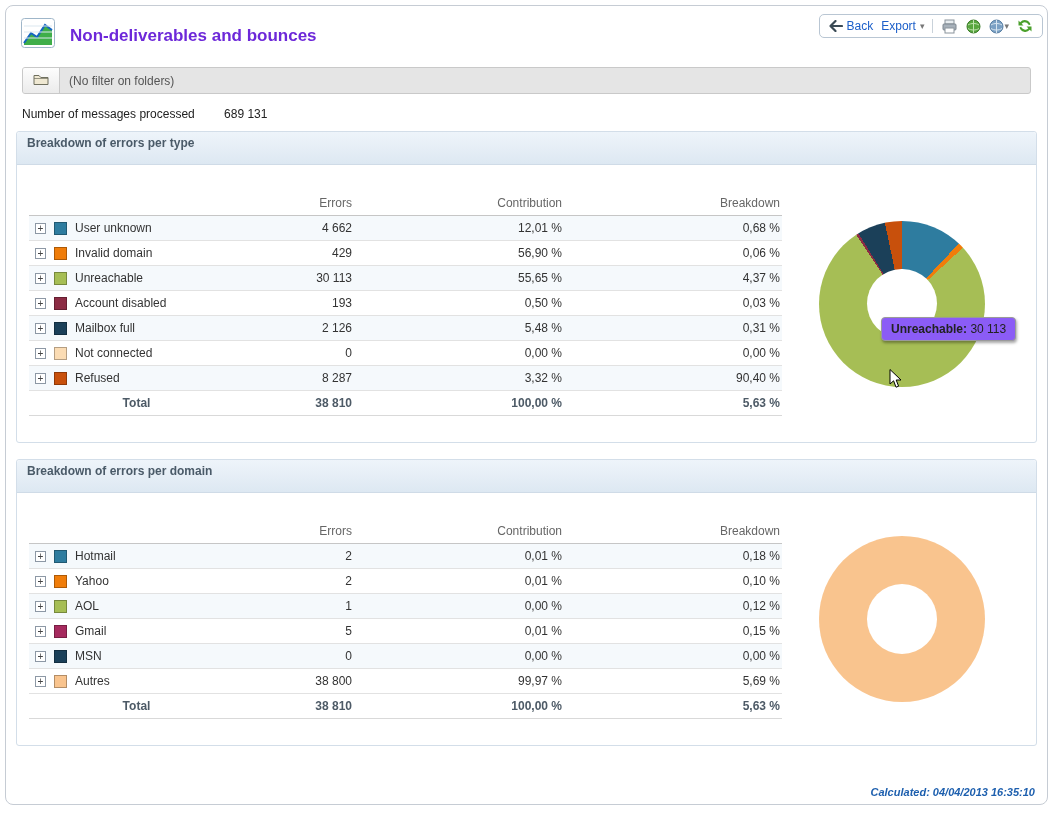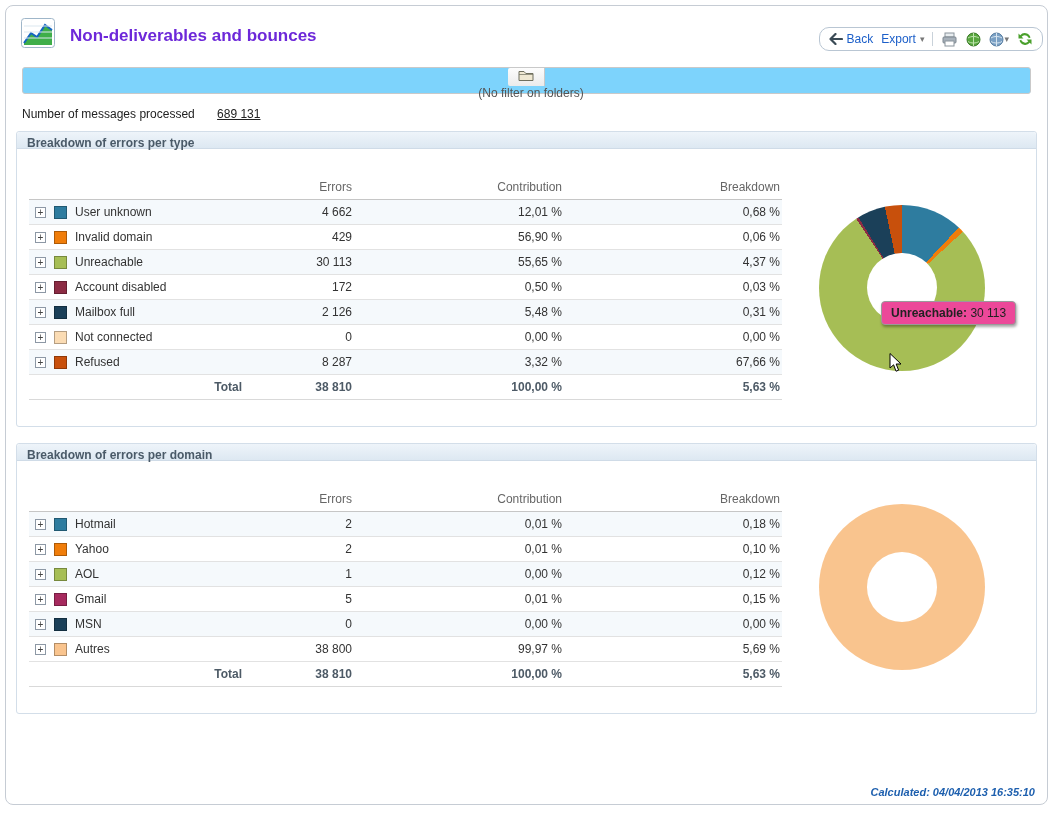--- a/index.html
+++ b/index.html
@@ -17,53 +17,53 @@
     border-radius:8px;
     background:#fff;
   }
 
   
   .app-header { display:flex; align-items:center; padding:10px 14px 4px 14px; }
   .app-icon { margin-right:10px; flex:none; }
   h1.page-title { margin:0; font-size:17px; font-weight:bold; color:#6d28d9; }
 
   .top-toolbar {
-    position:absolute; top:21px; right:4px;
+    position:absolute; top:8px; right:4px;
     display:flex; align-items:center; gap:8px;
-    border:1px solid #b9c6d3; border-radius:10px;
+    border:1px solid #b9c6d3; border-radius:5px;
     background:#fff; padding:3px 9px;
     font-size:12px; z-index:3;
   }
   .tb-link { color:#1c5fc9; cursor:pointer; display:flex; align-items:center; gap:4px; }
   .tb-caret { color:#777; font-size:9px; }
   .tb-sep { width:1px; height:14px; background:#c9d2da; }
   .tb-icon { display:flex; align-items:center; cursor:pointer; }
 
   
   .filter-bar {
     margin:8px 16px 0 16px; height:27px;
     border:1px solid #c9c9c9; border-radius:3px;
-    display:flex; align-items:center; background:#7dd3fc; cursor:pointer;flex-direction:column;
+    display:flex; align-items:center; background:#e5e5e5; cursor:pointer;
   }
   .folder-btn {
     width:37px; height:25px; border:none; border-right:1px solid #c9c9c9;
     background:linear-gradient(#fdfdfd,#ebebeb);
     display:flex; align-items:center; justify-content:center;
     border-radius:2px 0 0 2px; cursor:pointer;
   }
   .filter-text { color:#555; font-size:12px; padding-left:9px; }
 
   
   .processed { margin:13px 16px 10px 16px; font-size:12px; color:#222; }
-  .processed .value { margin-left:19px;text-decoration:underline; }
+  .processed .value { margin-left:26px; }
 
   
   .panel { margin:6px 10px 16px 10px; border:1px solid #d3dee9; border-radius:3px; background:#fff; }
   .panel-header {
-    height:17px; line-height:23px; padding-left:10px;
+    height:33px; line-height:23px; padding-left:10px;
     font-size:12px; font-weight:bold; color:#4a5a68;
     background:linear-gradient(#eef4fa,#dde8f2);
     border-bottom:1px solid #cfdbe7;
     border-radius:3px 3px 0 0;
   }
   .panel-body { display:flex; padding:26px 14px 26px 12px; }
 
   table.report { border-collapse:collapse; width:753px; font-size:12px; color:#333; flex:none; }
   table.report td { padding:5px 2px; }
   thead td { color:#666; border-bottom:1px solid #c6c6c6; }
@@ -71,30 +71,30 @@
   tbody tr:nth-child(odd) { background:#f5f9fc; }
   td.num { text-align:right; }
   .name-cell { display:flex; align-items:center; gap:8px; padding-left:4px; }
   .expand {
     width:11px; height:11px; flex:none;
     border:1px solid #8d98a5; background:#fff; color:#444;
     font-size:10px; line-height:9px; text-align:center; cursor:pointer;
   }
   .swatch { width:13px; height:13px; flex:none; border:1px solid rgba(0,0,0,.28); }
   tr.total-row td { font-weight:bold; color:#4d5a66; border-bottom:1px solid #d9d9d9; background:#fff; }
-  td.total-label { text-align:right; padding-right:26px; }
+  td.total-label { text-align:center; padding-right:26px; }
 
   
   .chart-wrap { flex:1; position:relative; display:flex; align-items:center; justify-content:center; }
   .donut-wrap { position:relative; width:166px; height:166px; }
   .donut { width:166px; height:166px; border-radius:50%; position:relative; cursor:pointer; }
   .donut::after { content:""; position:absolute; inset:29%; background:#fff; border-radius:50%; }
   .chart-tooltip {
     position:absolute; top:96px; left:62px; z-index:6; white-space:nowrap;
-    background:#ec4899; border:1px solid #9a9a9a; border-radius:4px;
+    background:#8b5cf6; border:1px solid #9a9a9a; border-radius:4px;
     box-shadow:1px 2px 3px rgba(0,0,0,.35);
     padding:4px 9px; font-size:12px; color:#222;
   }
   .cursor-svg { position:absolute; top:148px; left:70px; z-index:5; }
 
   
   .calc {
     position:absolute; bottom:6px; right:12px;
     font-size:11px; font-style:italic; font-weight:bold; color:#1d5fae;
   }
@@ -232,21 +232,21 @@
             <td class="num">4,37 %</td>
           </tr>
           <tr>
             <td>
                 <span class="name-cell">
                   <span class="expand">+</span>
                   <span class="swatch" style="background-color: rgb(140, 44, 68);"></span>
                   <span>Account disabled</span>
                 </span>
               </td>
-            <td class="num">172</td>
+            <td class="num">193</td>
             <td class="num">0,50 %</td>
             <td class="num">0,03 %</td>
           </tr>
           <tr>
             <td>
                 <span class="name-cell">
                   <span class="expand">+</span>
                   <span class="swatch" style="background-color: rgb(27, 64, 89);"></span>
                   <span>Mailbox full</span>
                 </span>
@@ -270,21 +270,21 @@
           <tr>
             <td>
                 <span class="name-cell">
                   <span class="expand">+</span>
                   <span class="swatch" style="background-color: rgb(200, 80, 12);"></span>
                   <span>Refused</span>
                 </span>
               </td>
             <td class="num">8 287</td>
             <td class="num">3,32 %</td>
-            <td class="num">67,66 %</td>
+            <td class="num">90,40 %</td>
           </tr>
           <tr class="total-row">
             <td class="total-label">Total</td>
             <td class="num">38 810</td>
             <td class="num">100,00 %</td>
             <td class="num">5,63 %</td>
           </tr>
         </tbody>
       </table>
 

